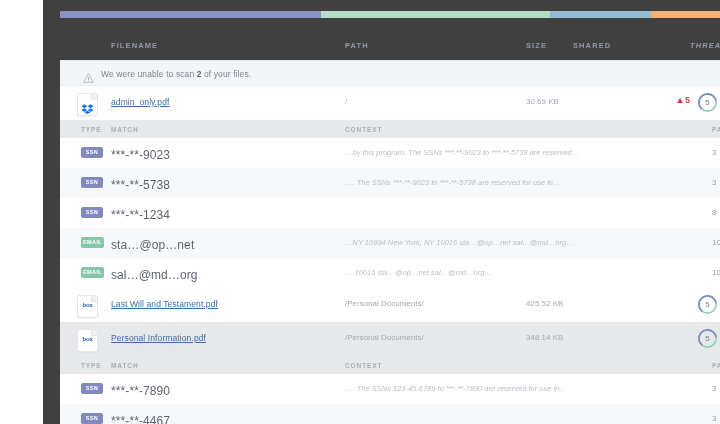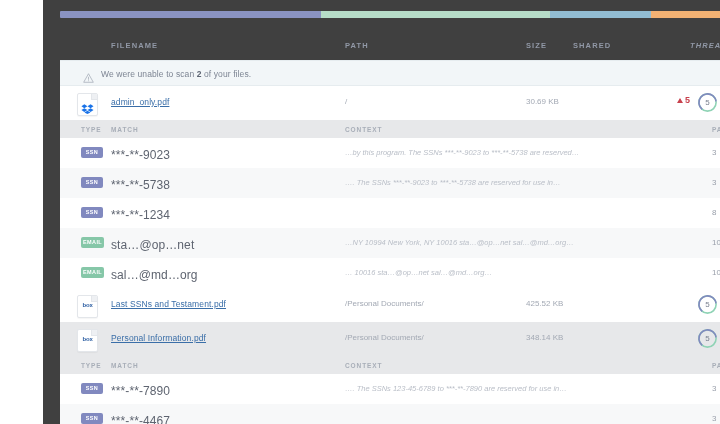--- a/index.html
+++ b/index.html
@@ -398,21 +398,21 @@
         <span class="type-badge badge-email">EMAIL</span>
         <span class="match-text">sal…@md…org</span>
         <span class="context-text">… 10016 sta…@op…net sal…@md…org…</span>
         <span class="page-num">10</span>
       </div>
       <div class="file-row plain" style="top: 288px;">
         <div class="file-icon">
           <div class="fold"></div>
           <span class="box-glyph">box</span>
         </div>
-        <a class="file-name">Last SSNs and Testament.pdf</a>
+        <a class="file-name">Last Will and Testament.pdf</a>
         <span class="file-path">/Personal Documents/</span>
         <span class="file-size">425.52 KB</span>
         <div class="threat-cell">
           <span class="ring"><svg viewBox="0 0 21 21" width="21" height="21">
               <circle cx="10.5" cy="10.5" r="8.6" fill="none" stroke="#8fd3b5" stroke-width="1.6"></circle>
               <circle cx="10.5" cy="10.5" r="8.6" fill="none" stroke="#8189bf" stroke-width="1.6" stroke-dasharray="33.50 20.53" transform="rotate(128 10.5 10.5)"></circle>
             </svg><span class="count">5</span></span>
           <span class="row-chevron"><svg viewBox="0 0 10 6" width="10" height="6">
               <path d="M0.8 1 L5 5 L9.2 1" fill="none" stroke="#c2c7cf" stroke-width="0.9"></path>
             </svg></span>

